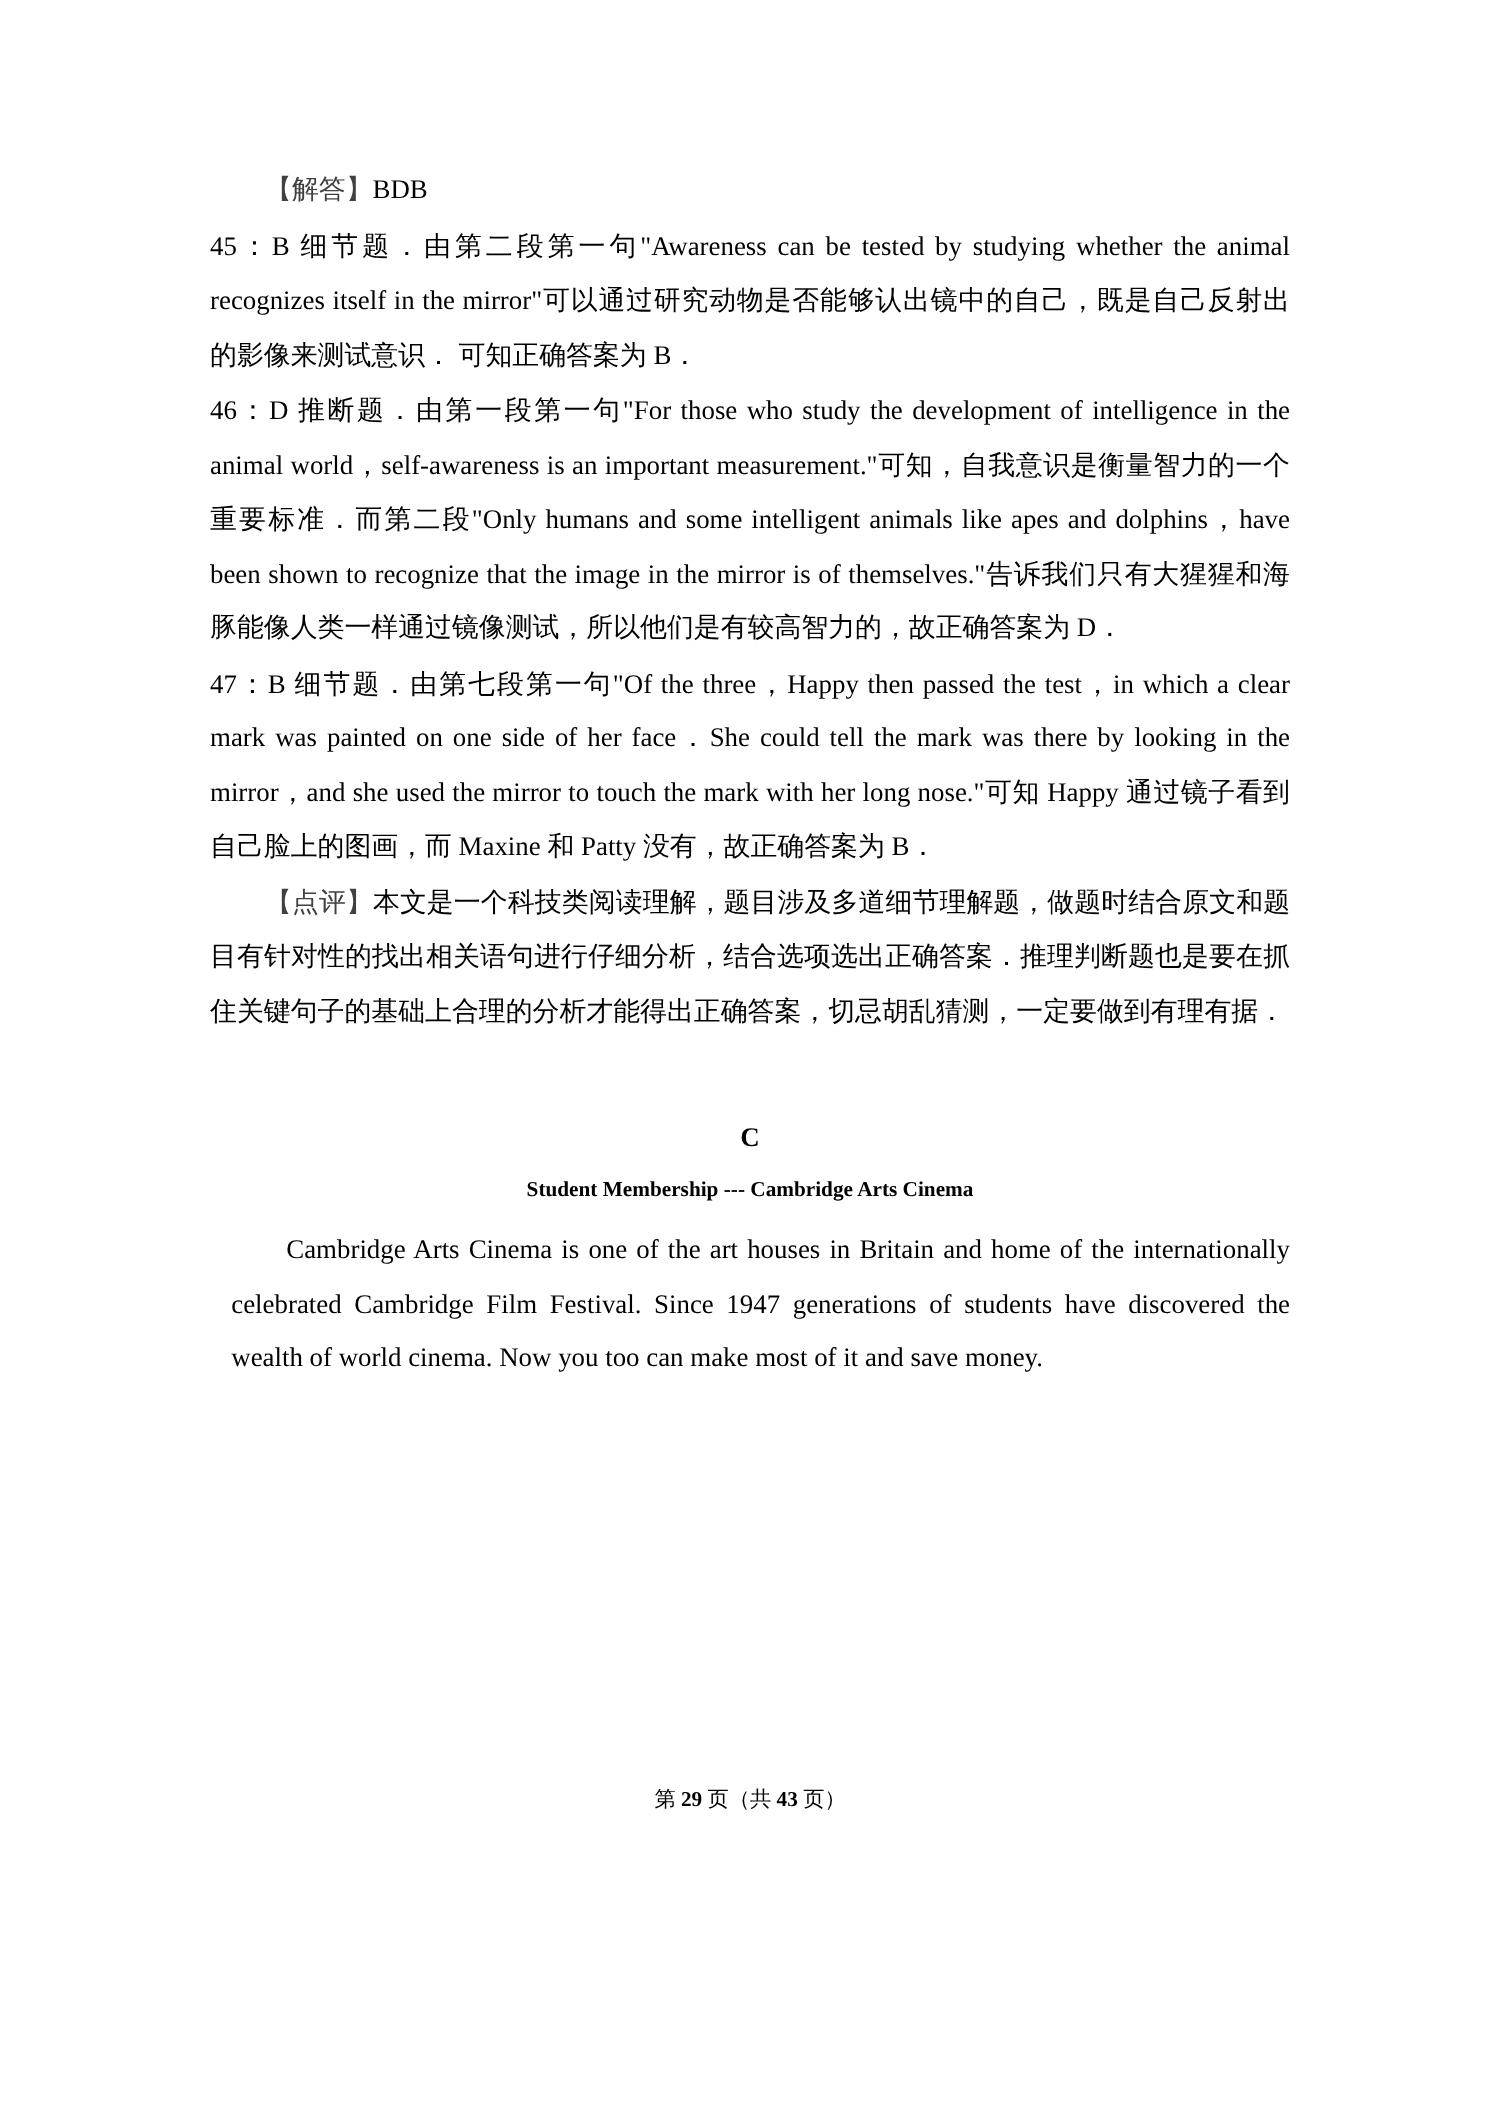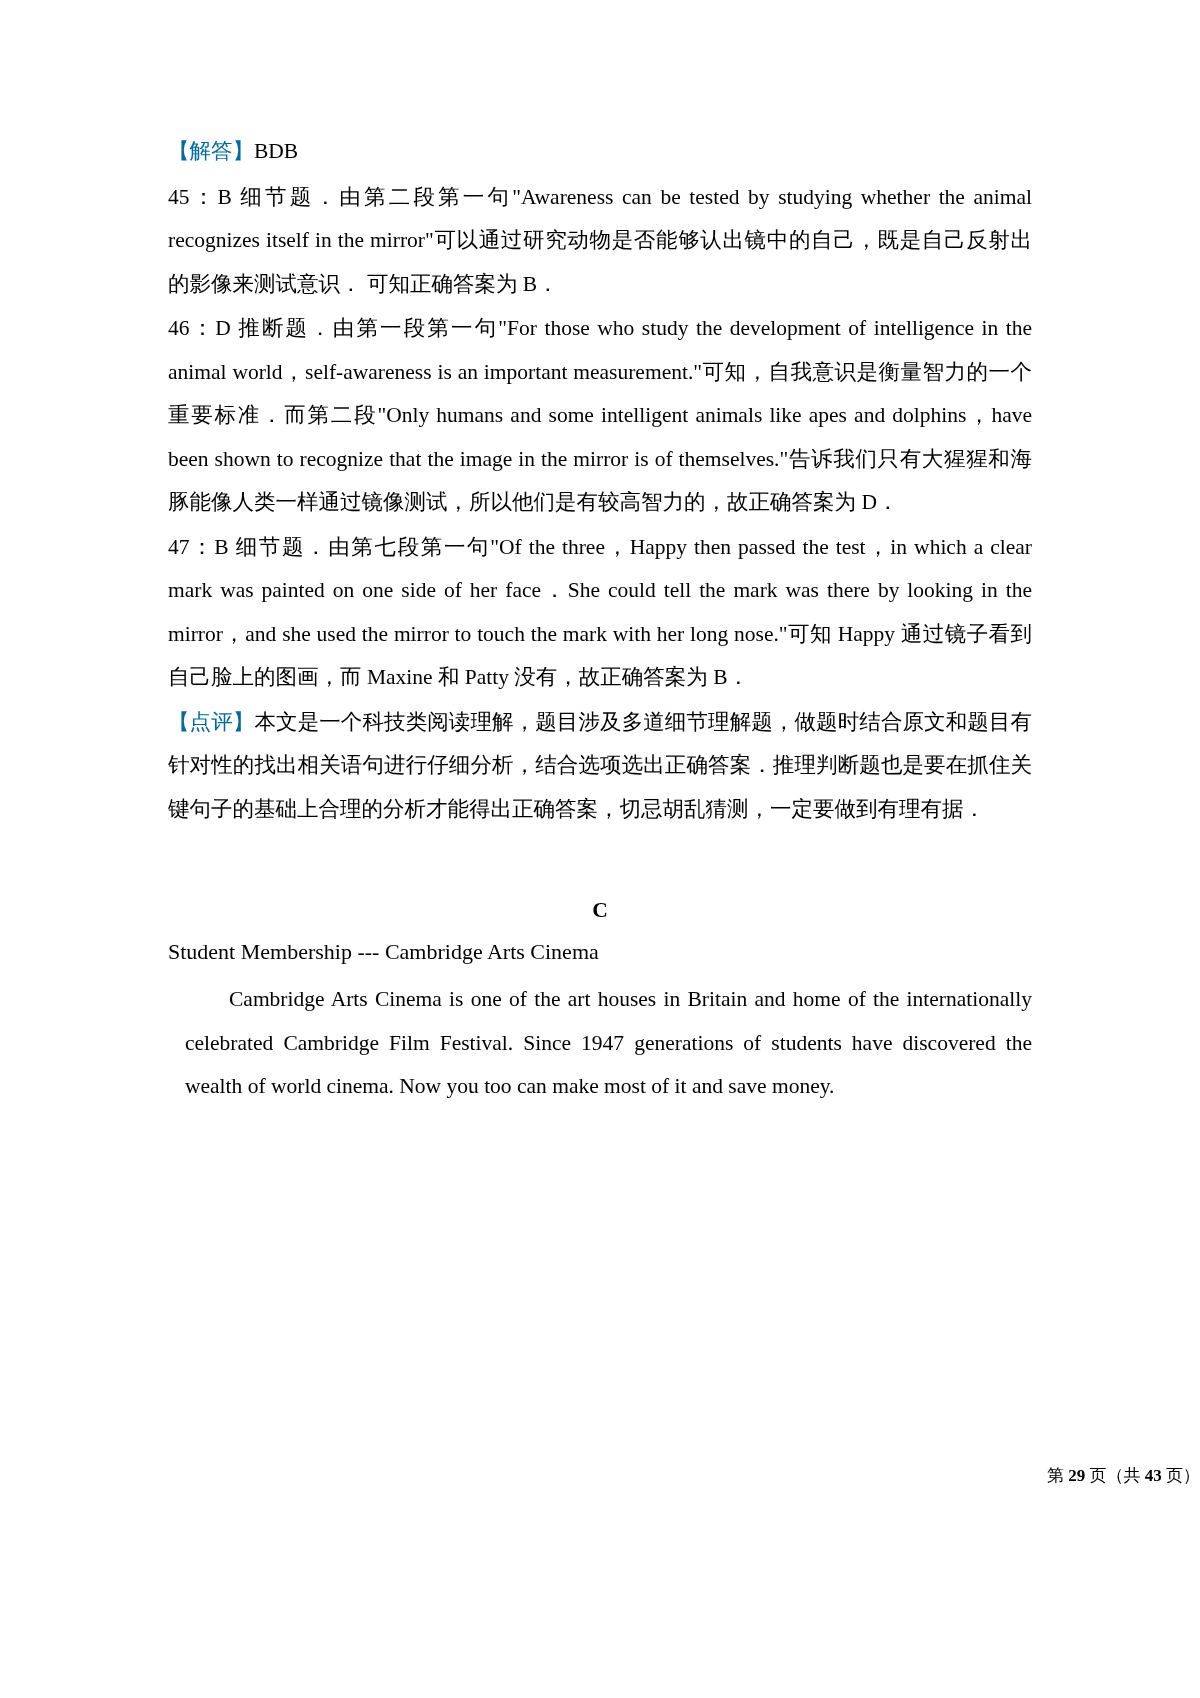--- a/index.html
+++ b/index.html
@@ -23,53 +23,55 @@
     padding: 130px 168px 0 168px;
   }
   .para {
     font-size: 21.5px;
     line-height: 43.5px;
     text-align: justify;
     text-justify: inter-ideograph;
     margin: 0 0 1px 0;
   }
   .tag {
-    color: #0369a1;
+    color: #404040;
+    margin-left: 44px;
   }
   .answer-line {
     font-size: 21.5px;
     line-height: 43.5px;
     margin: 0 0 2px 0;
   }
   .spacer-big {
     height: 58px;
   }
   .center-letter {
     text-align: center;
     font-size: 21.5px;
     font-weight: bold;
     line-height: 40px;
     margin: 0;
   }
   .center-title {
-    font-size: 22px;
-    font-weight: normal;
+    text-align: center;
+    font-size: 17px;
+    font-weight: bold;
     line-height: 44px;
     margin: 0 0 4px 0;
   }
   .indent {
     text-indent: 44px;
     margin-left: 17px;
   }
   .footer {
     position: absolute;
     left: 0;
-    top: 1464px;
+    top: 1428px;
     width: 1200px;
-    text-align: right;
+    text-align: center;
     font-size: 17px;
     font-family: "Liberation Serif", "DejaVu Serif", serif;
   }
   .footer b { font-weight: bold; }
 </style>
 </head>
 <body>
 
 <div class="page">
 

